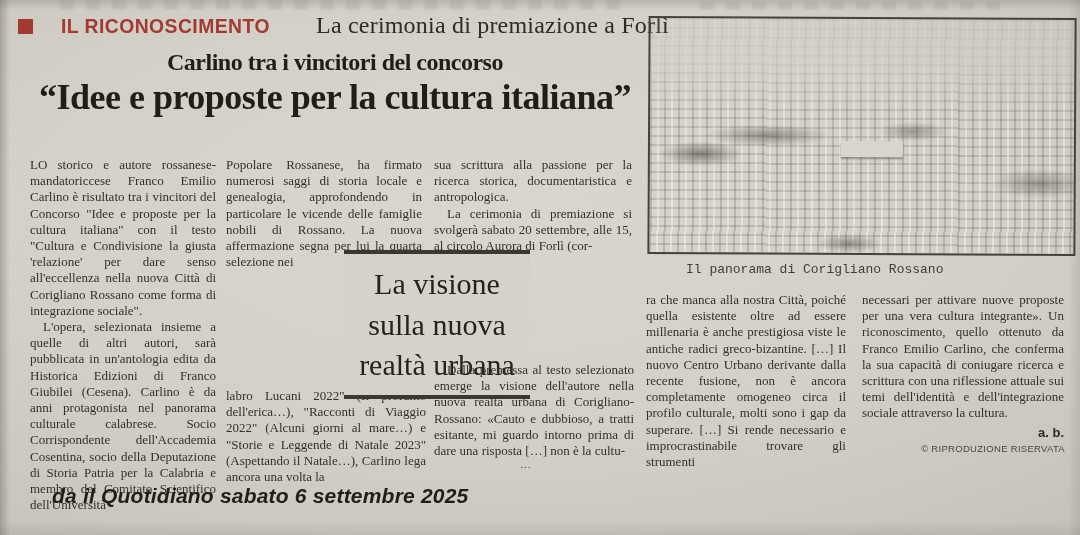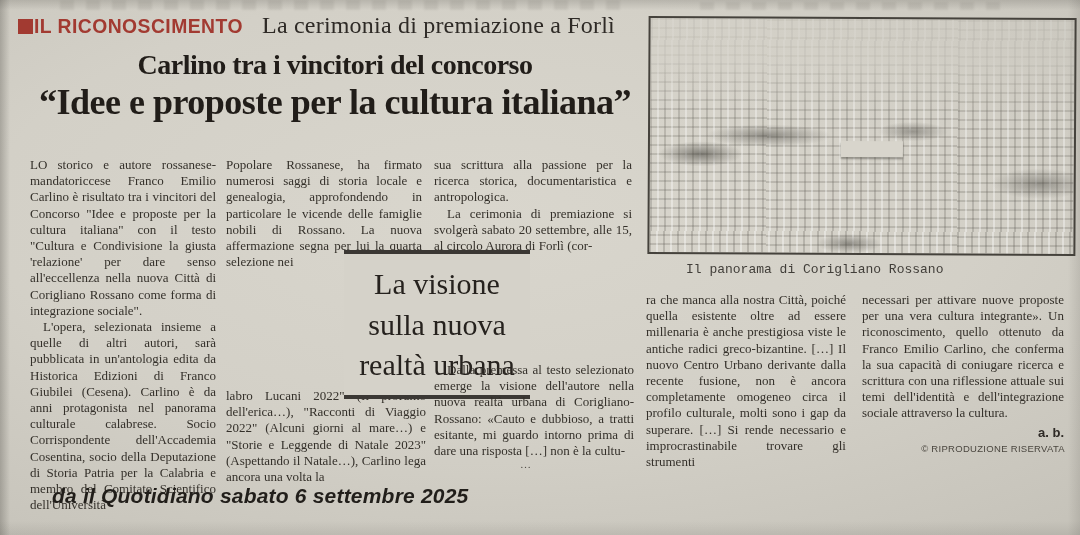--- a/index.html
+++ b/index.html
@@ -12,28 +12,28 @@
   .page::before{content:"";position:absolute;inset:0;pointer-events:none;
     background:
       linear-gradient(90deg, rgba(60,58,52,.28) 0, rgba(60,58,52,0) 10px),
       linear-gradient(180deg, rgba(60,58,52,.18) 0, rgba(60,58,52,0) 10px),
       linear-gradient(270deg, rgba(60,58,52,.12) 0, rgba(60,58,52,0) 12px),
       linear-gradient(0deg, rgba(60,58,52,.10) 0, rgba(60,58,52,0) 14px);
   }
   .ghost{position:absolute;opacity:.12;filter:blur(1px);pointer-events:none;
     background:repeating-linear-gradient(90deg, #6b675f 0 14px, transparent 14px 26px);}
   
-  .kicker-row{position:absolute;left:18px;top:12px;display:flex;align-items:baseline;gap:1px;}
+  .kicker-row{position:absolute;left:18px;top:12px;display:flex;align-items:baseline;gap:28px;}
   .kicker-square{width:15px;height:15px;background:#a23a31;align-self:center;margin-top:2px;}
   .kicker-label{font-family:"Liberation Sans", sans-serif;font-weight:700;font-size:21px;
     letter-spacing:.5px;color:#a23a31;transform:scaleX(.92);transform-origin:left;}
   .kicker-sub{font-size:24px;color:#2e2a26;letter-spacing:.2px;}
   .headline{position:absolute;left:10px;top:48px;width:650px;text-align:center;
     color:#211d19;font-weight:700;letter-spacing:-.5px;line-height:1.18;}
-  .headline .l1{font-size:28px;}
+  .headline .l1{font-size:24px;}
   .headline .l2{font-size:36px;}
   
   .col{position:absolute;font-size:13px;line-height:16.2px;text-align:justify;color:#34302a;}
   .col p{margin:0;}
   .col p.indent{text-indent:13px;}
   
   .pullquote{position:absolute;left:344px;top:250px;width:178px;padding:10px 4px 9px;
     background:#d5d2c9;border-top:4px solid #3b3834;border-bottom:4px solid #3b3834;
     text-align:center;font-size:30px;line-height:1.35;color:#26221e;white-space:pre-line;}
   .endmark{position:absolute;left:520px;top:458px;font-size:11px;color:#4a463f;letter-spacing:2px;}

